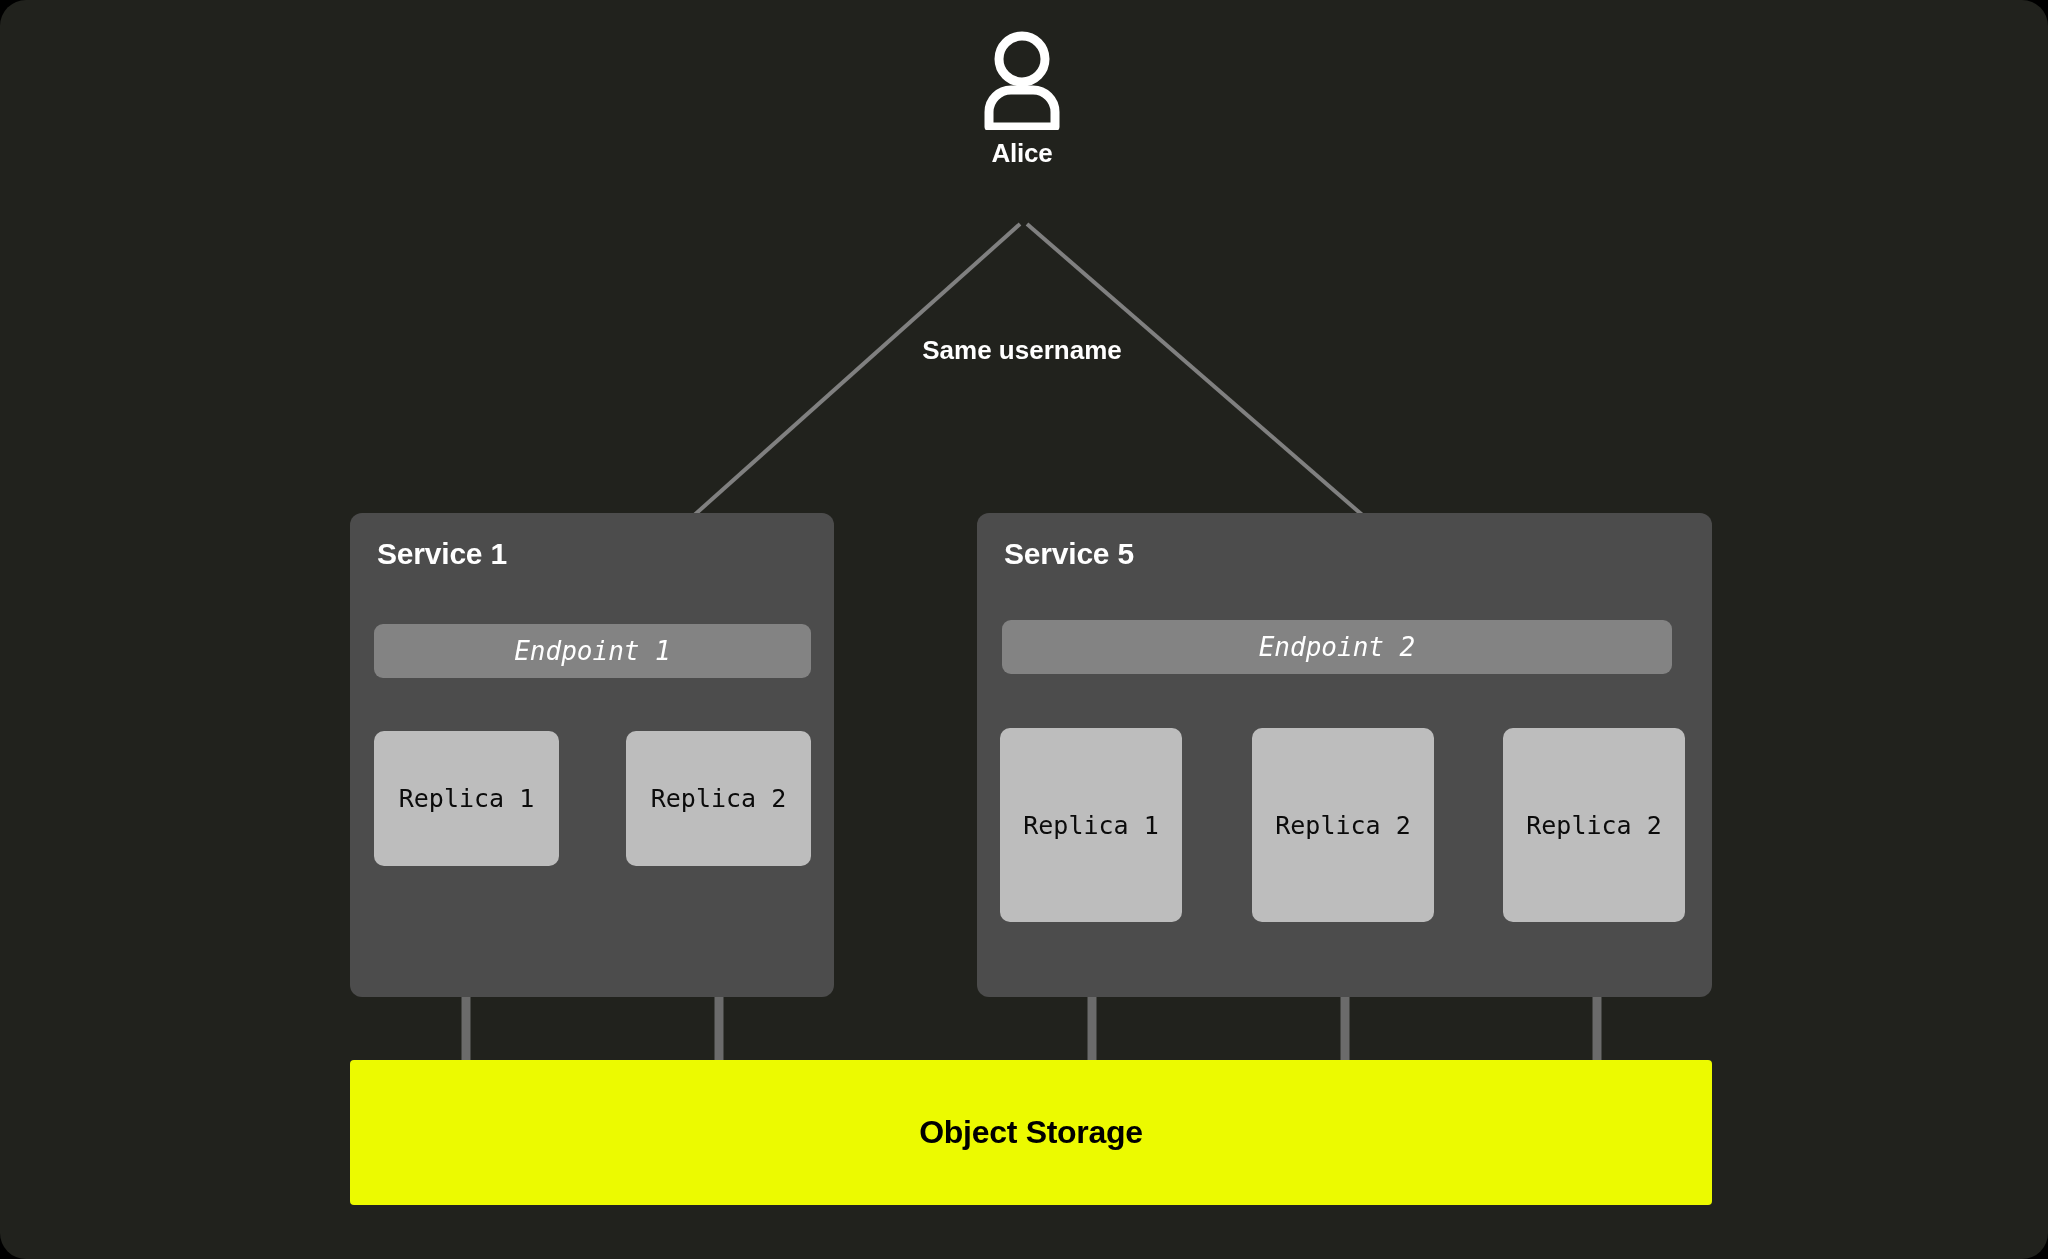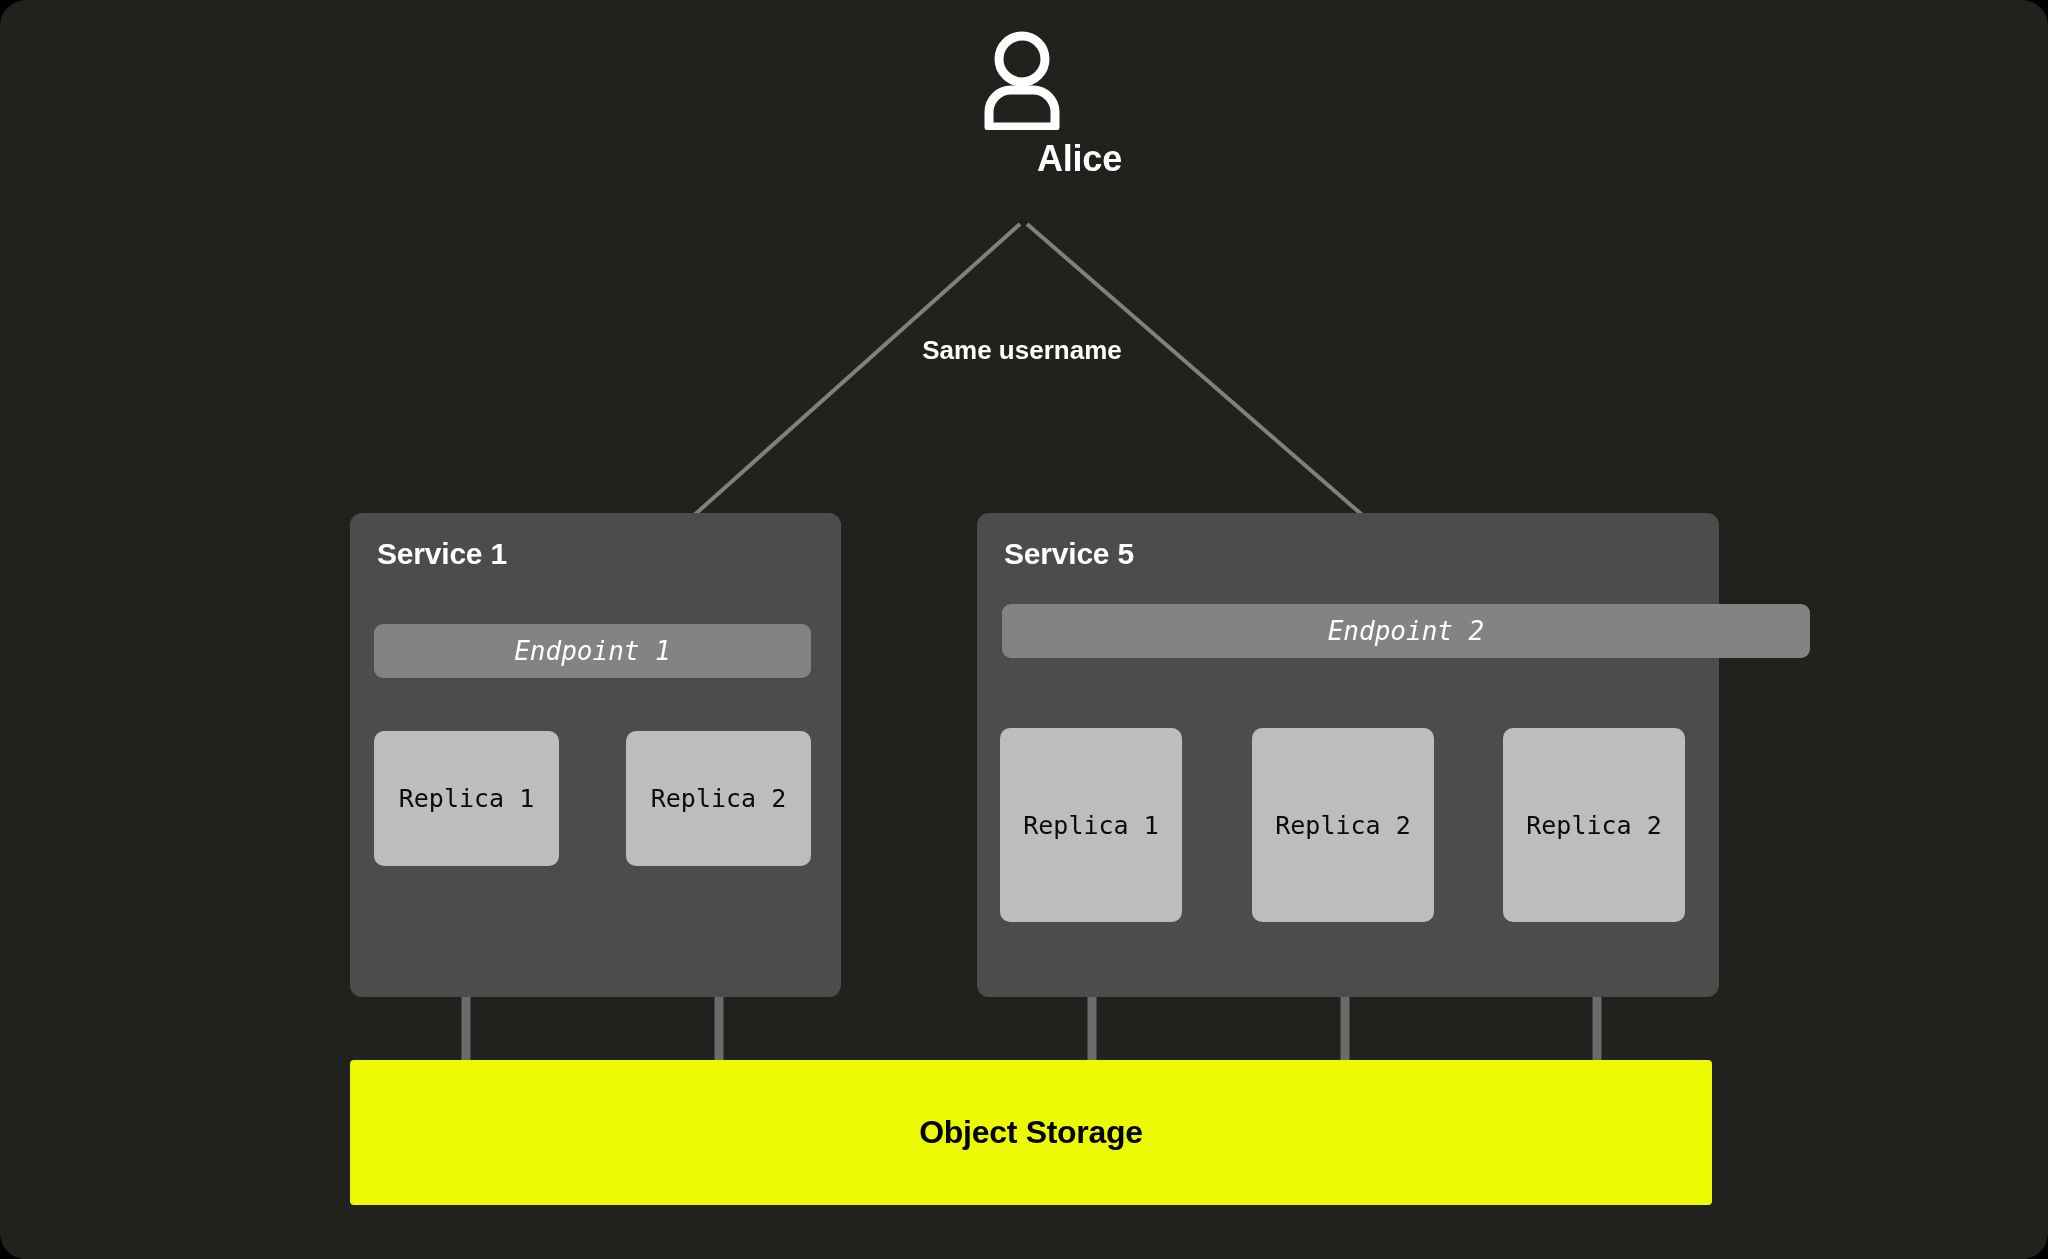--- a/index.html
+++ b/index.html
@@ -29,45 +29,43 @@
     position: absolute;
     left: 922px;
     top: 30px;
     width: 200px;
     text-align: center;
   }
   .actor-icon { display: block; margin: 0 auto; }
   .actor-label {
     margin-top: 8px;
     color: #ffffff;
-    font-size: 36px;
+    font-size: 26px;
     font-weight: bold;
     letter-spacing: -0.2px;
-    text-align: right;
   }
 
   
   .annotation {
     position: absolute;
     left: 822px;
     top: 335px;
     width: 400px;
     text-align: center;
     color: #ffffff;
     font-size: 26px;
     font-weight: bold;
     line-height: 1.22;
   }
 
   
   .service {
     position: absolute;
     background: #4c4c4c;
     border-radius: 12px;
-    padding-left: 7px;
   }
   #service-1 { left: 350px; top: 513px; width: 484px; height: 484px; }
   #service-2 { left: 977px; top: 513px; width: 735px; height: 484px; }
   .service-title {
     position: absolute;
     left: 27px;
     top: 24px;
     color: #ffffff;
     font-size: 30px;
     font-weight: bold;
@@ -81,21 +79,21 @@
     border-radius: 9px;
     display: flex;
     align-items: center;
     justify-content: center;
     color: #ffffff;
     font-family: "DejaVu Sans Mono", monospace;
     font-size: 26px;
     font-style: italic;
   }
   #endpoint-1 { left: 24px; top: 111px; width: 437px; height: 54px; }
-  #endpoint-2 { left: 25px; top: 91px; width: 808px; height: 54px; }
+  #endpoint-2 { left: 25px; top: 107px; width: 670px; height: 54px; }
 
   
   .replica {
     position: absolute;
     background: #bdbdbd;
     border-radius: 10px;
     display: flex;
     align-items: center;
     justify-content: center;
     color: #0b0b0b;

